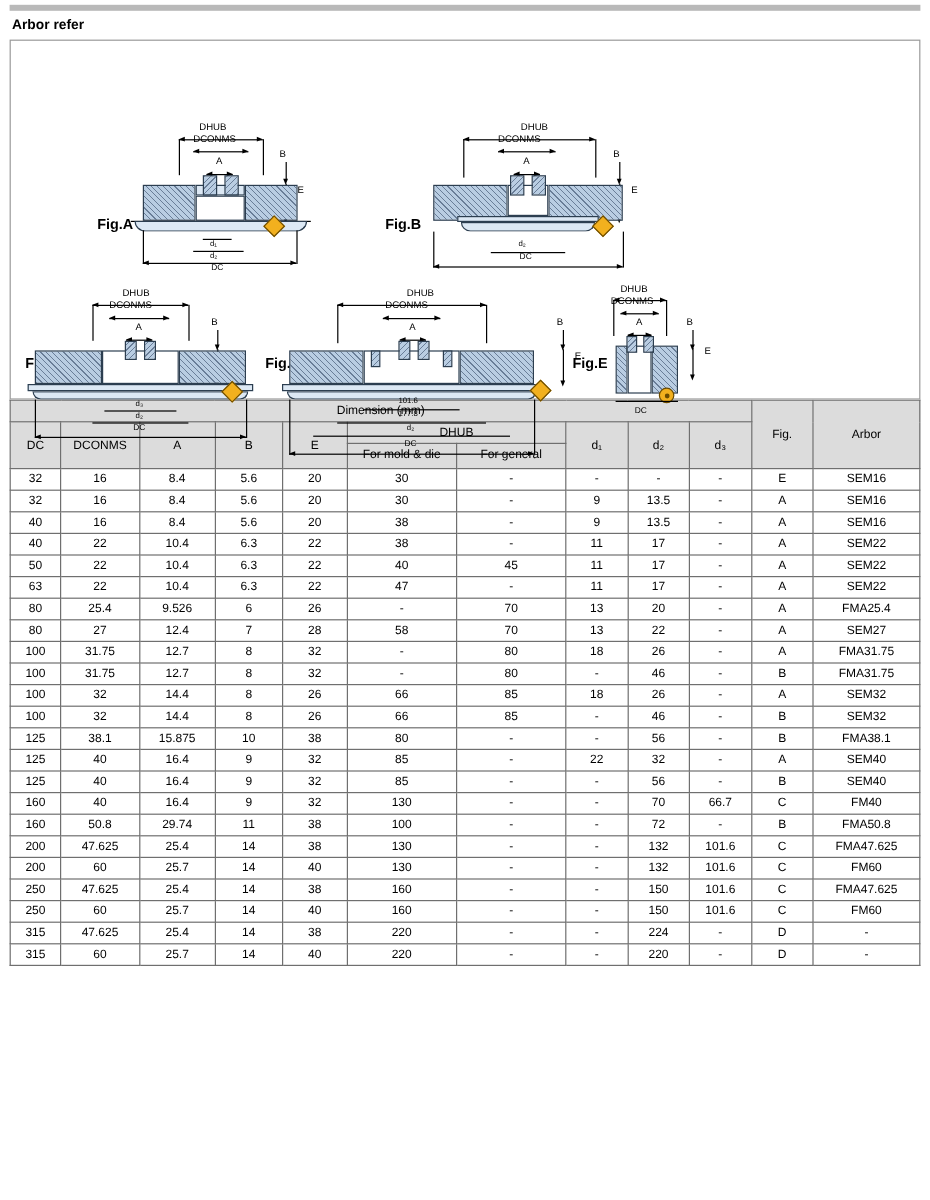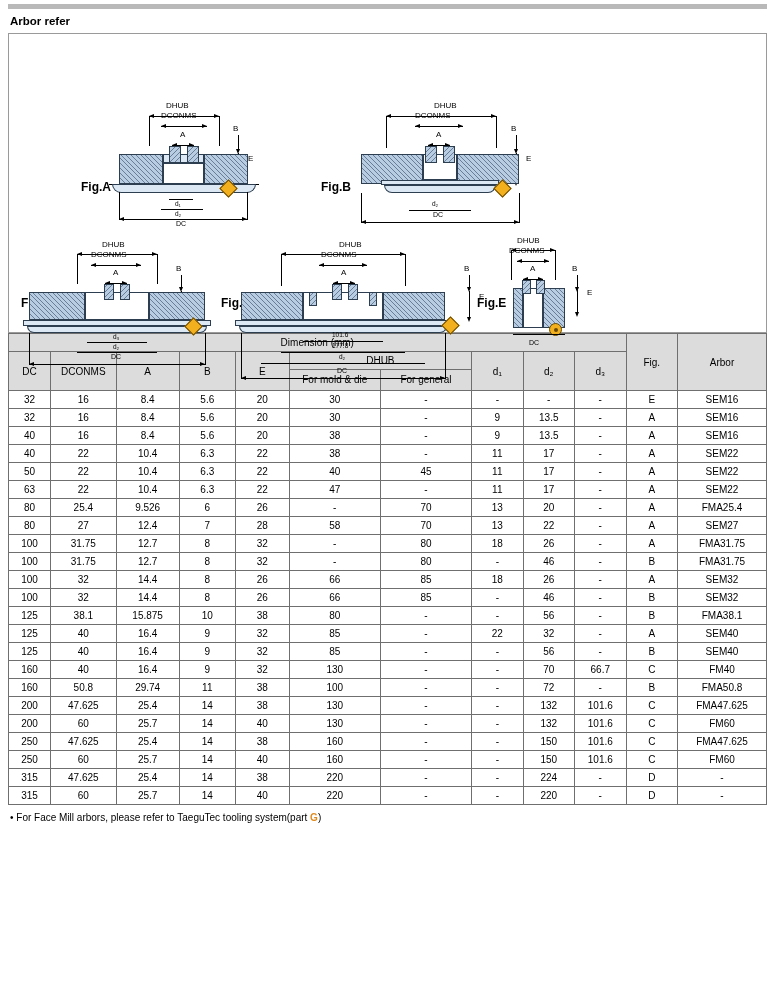--- a/index.html
+++ b/index.html
@@ -790,17 +790,14 @@
           <td>-</td>
           <td>-</td>
           <td>220</td>
           <td>-</td>
           <td>D</td>
           <td>-</td>
         </tr>
       </tbody>
   </table>
 
-  <div class="footnote">
-    <span>• For Face Mill arbors, please refer to TaeguTec tooling system(part </span><span class="g-badge">G</span><span>)</span>
-  </div>
 
 </div>
 
 </body></html>

